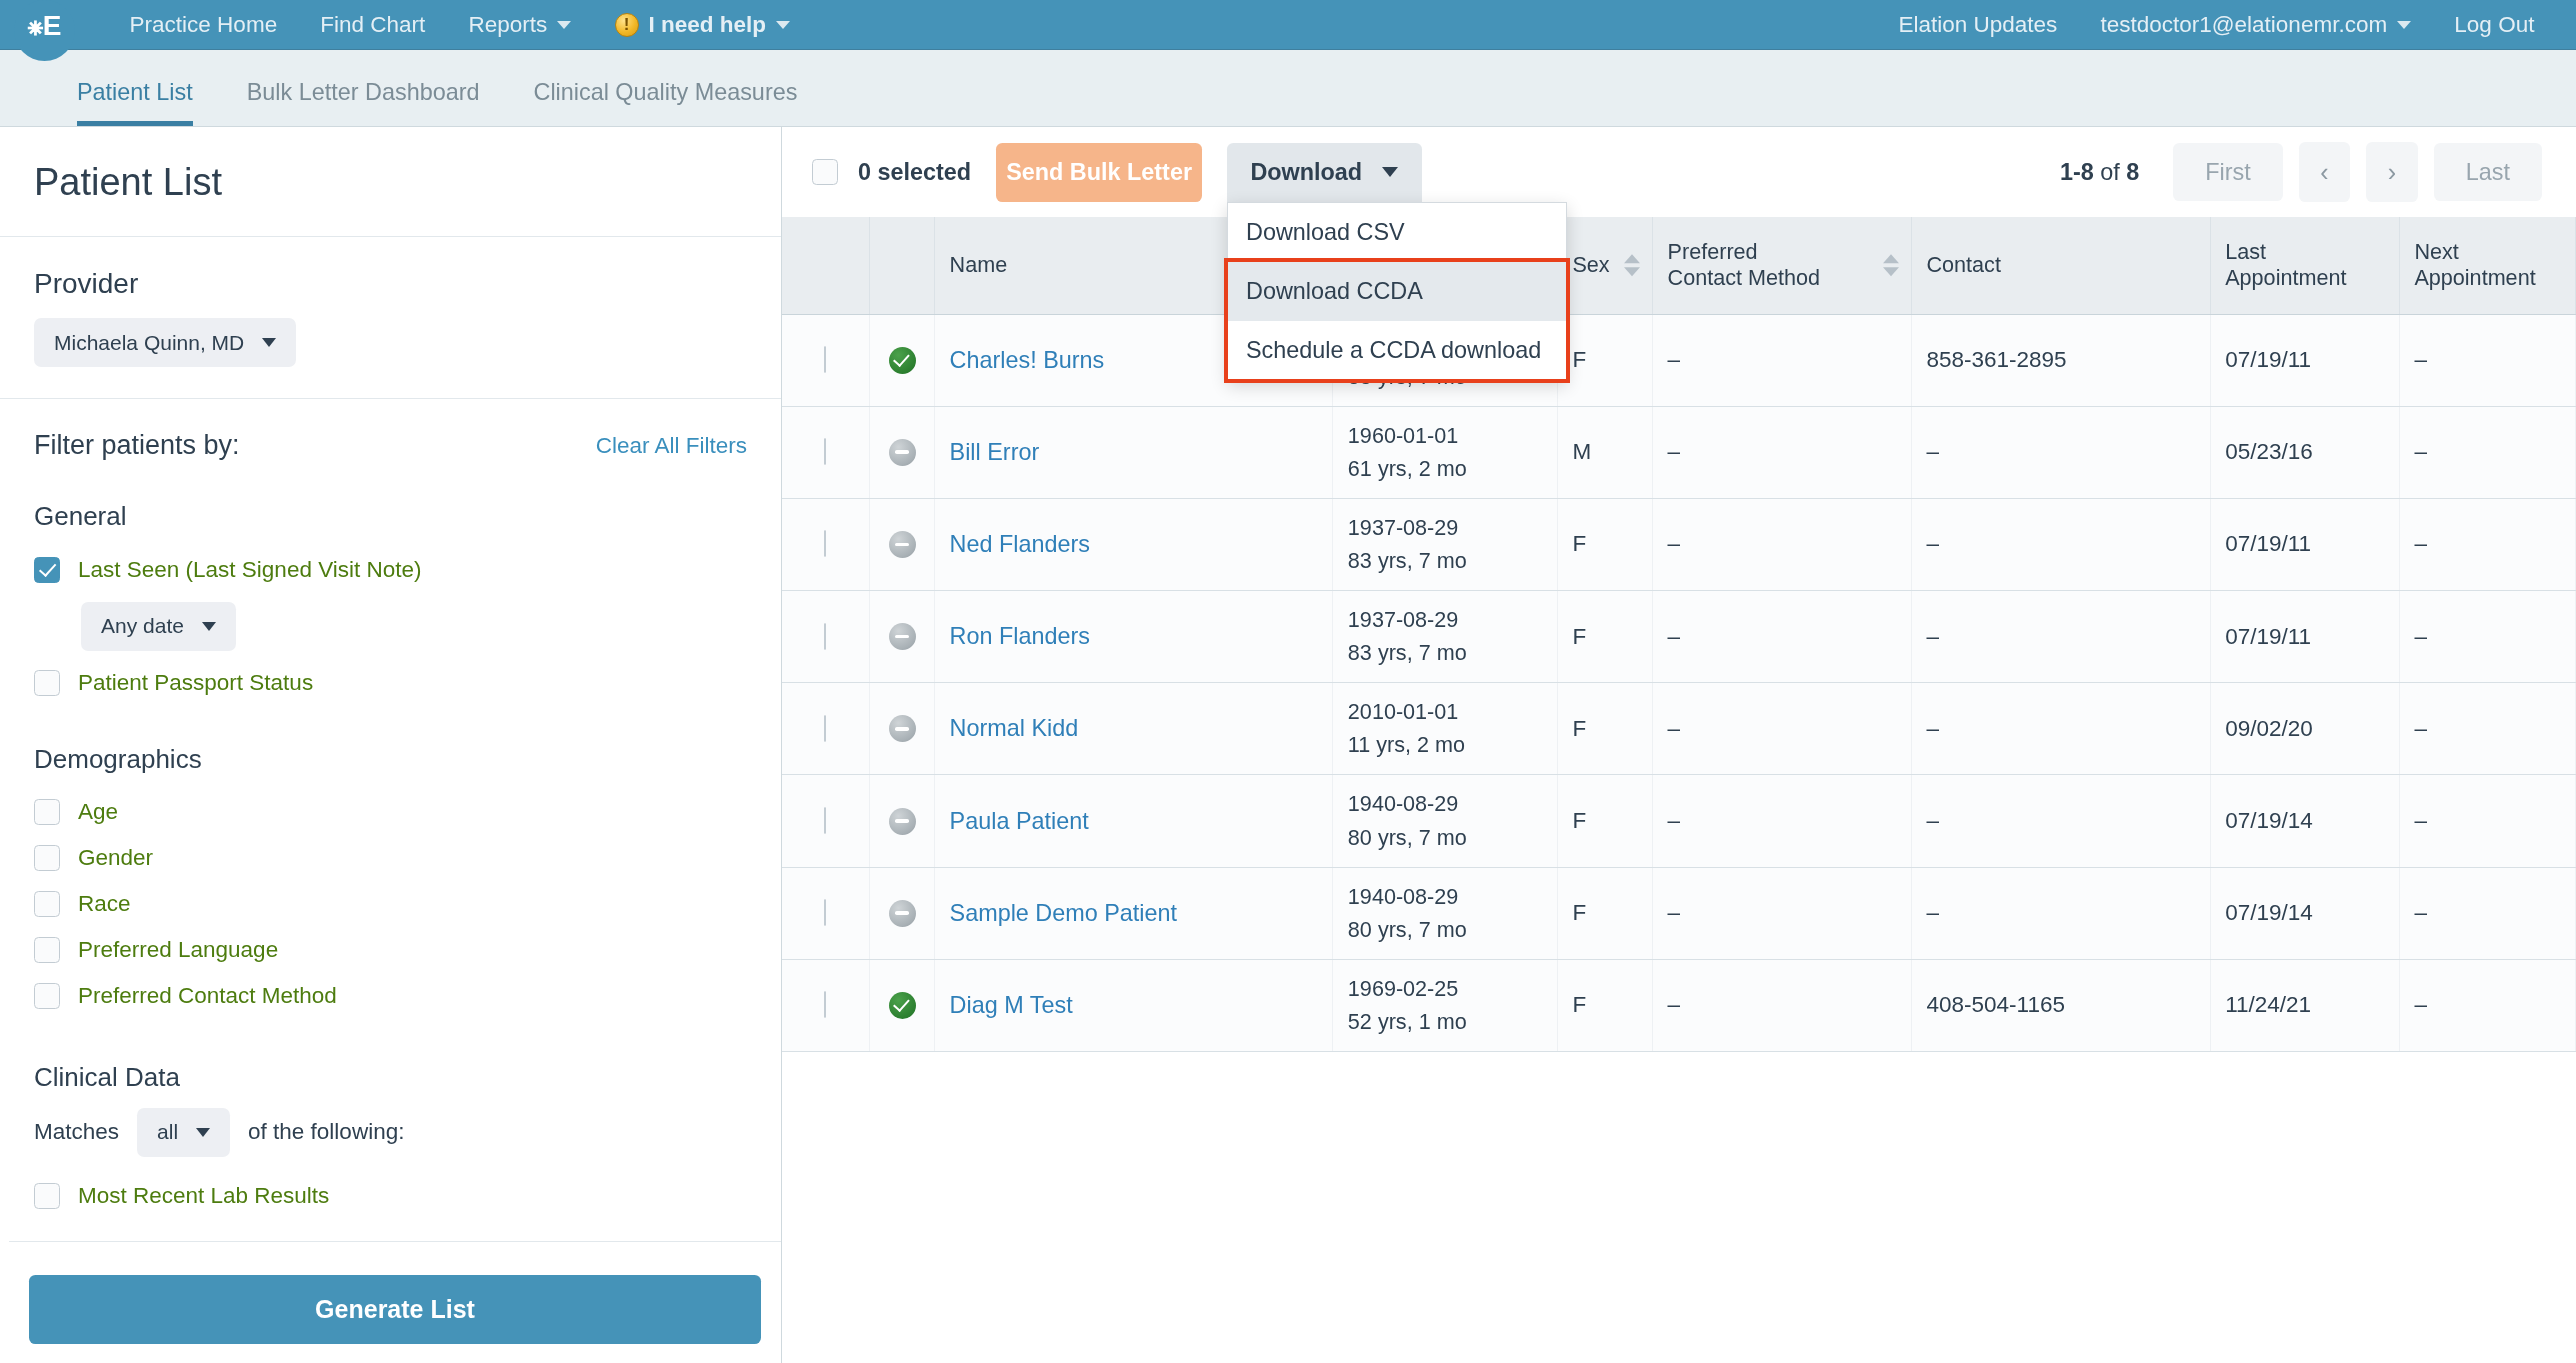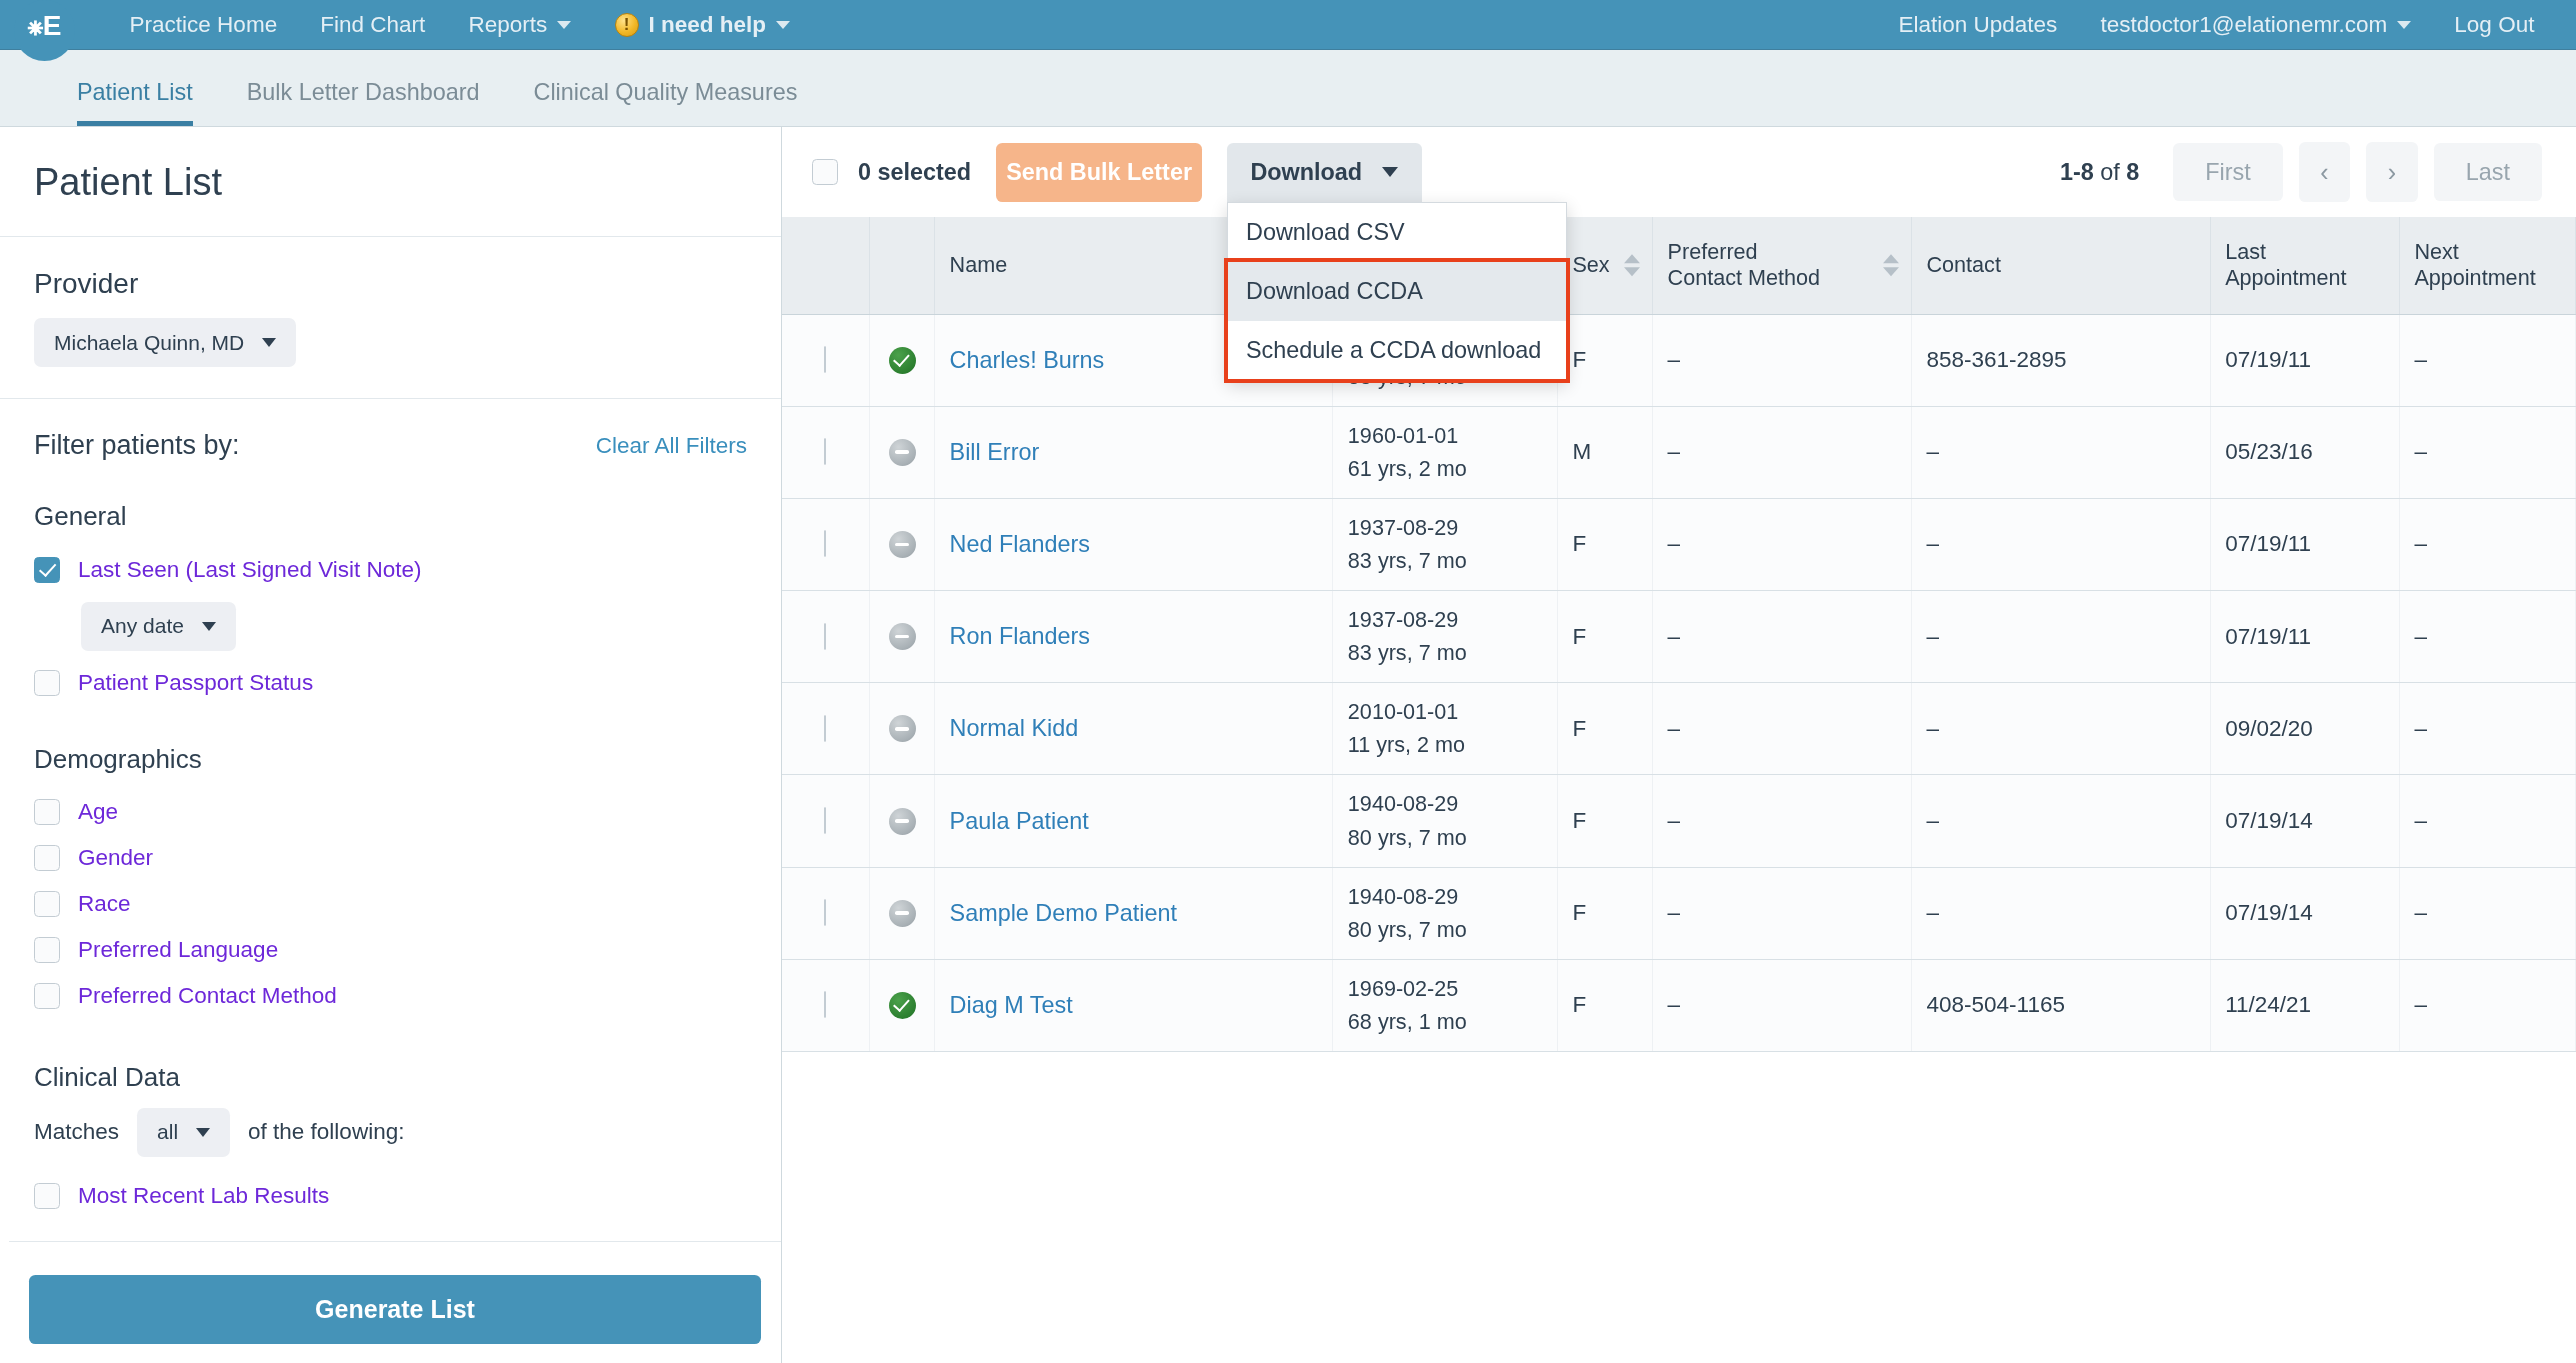--- a/index.html
+++ b/index.html
@@ -100,21 +100,21 @@
     background: #fafbfc; flex: 0 0 26px; cursor:pointer;
   }
   .chk.on {
     background: #4593b8; border-color:#4593b8; position: relative;
   }
   .chk.on::after {
     content: ""; position:absolute; left: 8px; top: 2.7px;
     width: 7.2px; height: 14.4px; border: solid #fff; border-width: 0 2.7px 2.7px 0;
     transform: rotate(42deg);
   }
-  .chk-lbl { font-size: 22.5px; color: #6d28d9; }
+  .chk-lbl { font-size: 22.5px; color: #4d7c0f; }
   .indent-pill { margin: 9px 0 9px 47px; }
   .matches-row { display:flex; align-items:center; gap: 18px; margin-top: 12.6px; }
   .matches-row .txt { font-size: 22.5px; color: #2f4050; }
   .sb-footer {
     padding: 33px 20px 20px 20px; border-top: 0.9px solid #e2e8ec; background:#fff;margin-left:9px;
   }
   .gen-btn {
     width: 100%; background: #4593b8; color: #fff; font-size: 25px; font-weight: 600;
     border: none; border-radius: 6.3px; padding: 20px 0; cursor: pointer;
     font-family: "Liberation Sans", sans-serif;
@@ -533,21 +533,21 @@
               <td>–</td>
             </tr>
             <tr>
               <td class="cell-center"><span class="rowchk"></span></td>
               <td class="cell-center">
                 <span class="icon-ok"></span>
               </td>
               <td><span class="pname">Diag M Test</span></td>
               <td>
                 <span class="dob-main">1969-02-25</span>
-                <span class="dob-sub">68 yrs, 1 mo</span>
+                <span class="dob-sub">52 yrs, 1 mo</span>
               </td>
               <td>F</td>
               <td>–</td>
               <td>408-504-1165</td>
               <td>11/24/21</td>
               <td>–</td>
             </tr>
             <tr>
               <td colspan="9" style="background:#fff;border:none;height:auto"></td>
             </tr>

